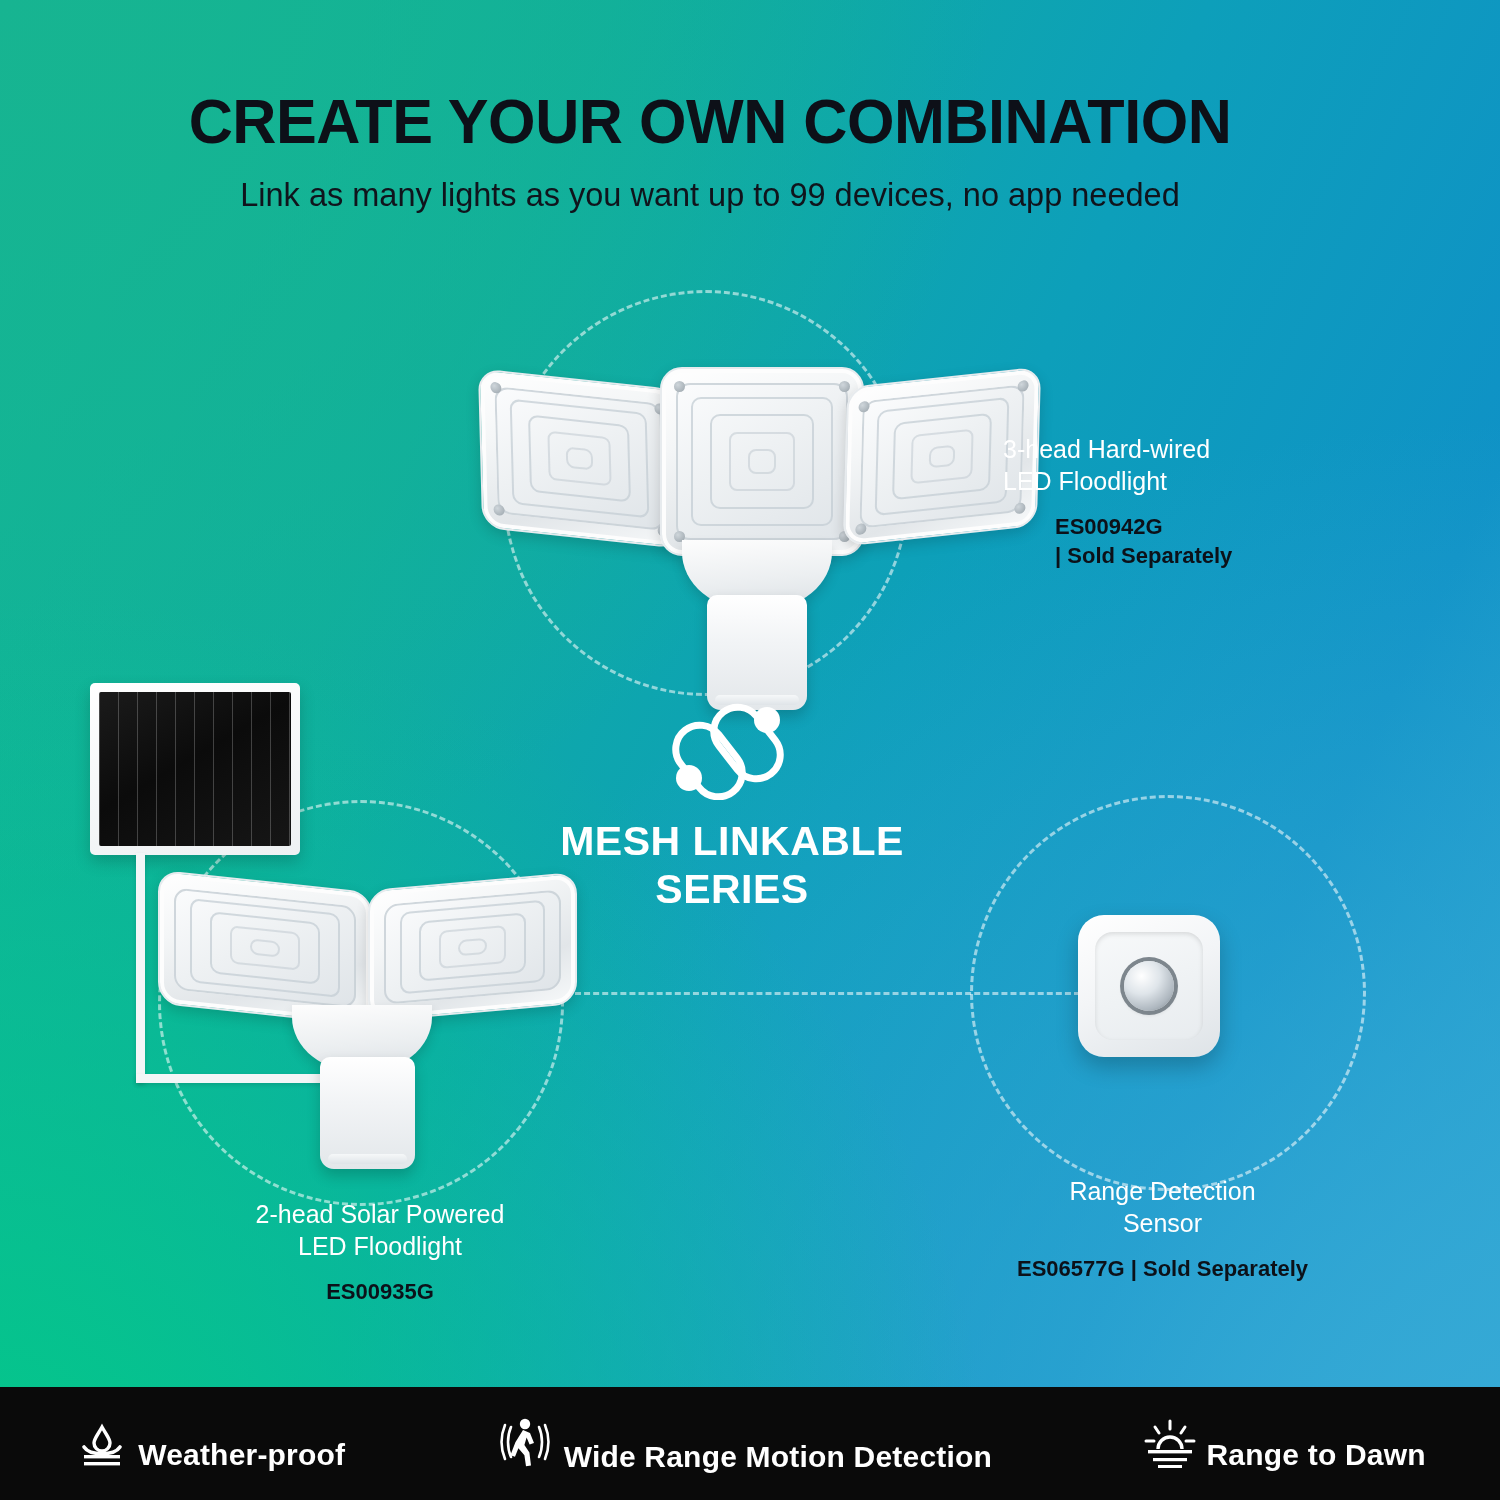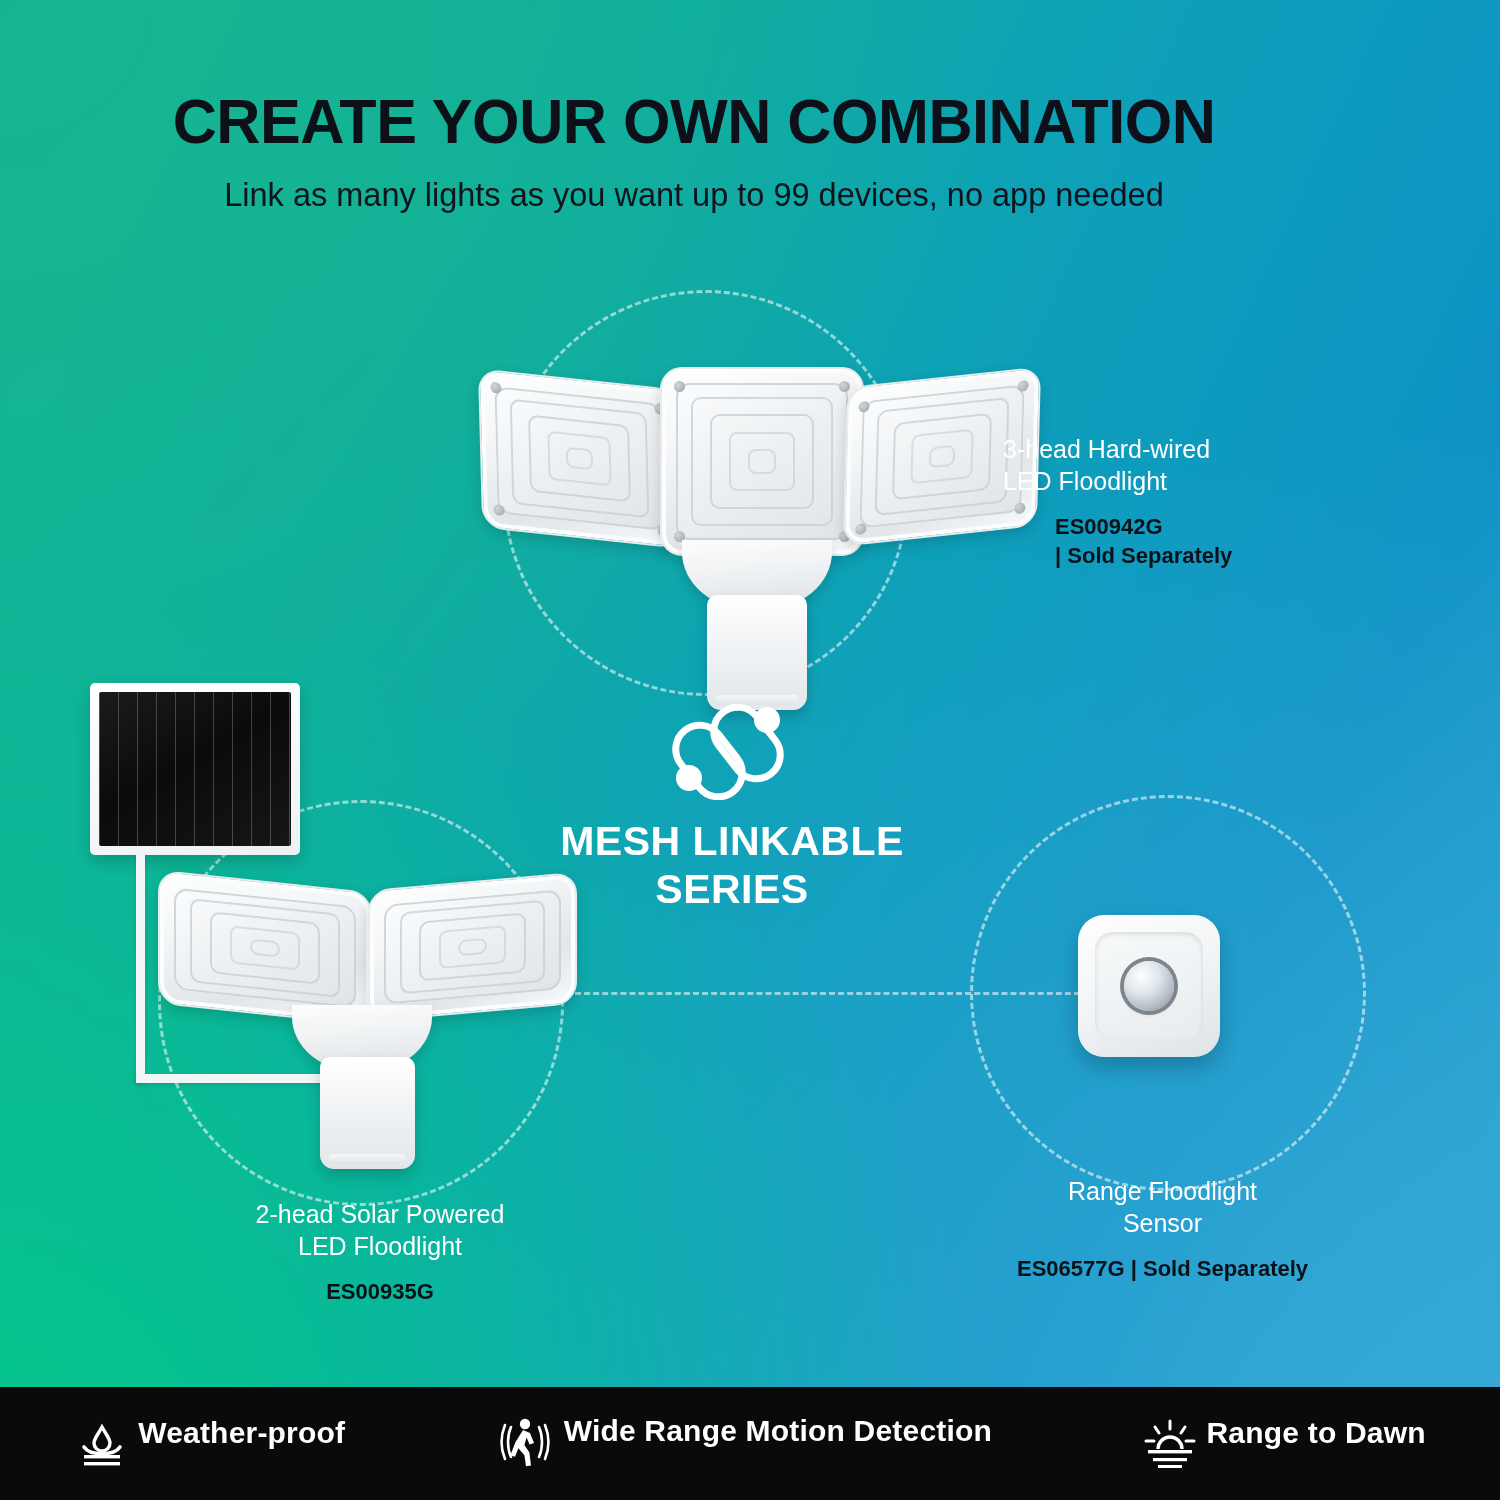--- a/index.html
+++ b/index.html
@@ -12,21 +12,21 @@
   .canvas{
     position:relative;width:1500px;height:1500px;overflow:hidden;
     background:
       radial-gradient(120% 110% at 0% 100%, #04c78a 0%, rgba(4,199,138,0) 55%),
       radial-gradient(120% 110% at 0% 0%, #17b491 0%, rgba(23,180,145,0) 55%),
       radial-gradient(130% 120% at 100% 100%, #37aad6 0%, rgba(55,170,214,0) 60%),
       linear-gradient(115deg, #11b895 0%, #0fae9f 28%, #0d9fba 55%, #0f92c6 78%, #2aa3d2 100%);
   }
 
   
-  .header{position:absolute;left:0;top:88px;width:1388px;text-align:center;}
+  .header{position:absolute;left:16px;top:88px;width:1388px;text-align:center;}
   .title{
     font-size:63px;font-weight:bold;letter-spacing:-0.5px;
     color:#0d1018;line-height:1.05;margin:0;
     font-family:"Liberation Sans", sans-serif;
     transform:scaleX(0.97);
   }
   .subtitle{
     font-size:32.5px;color:#10141c;margin-top:24px;line-height:1.1;
     font-weight:400;
   }
@@ -150,21 +150,21 @@
     border-radius:50%;
     background:radial-gradient(circle at 35% 30%, #ffffff 0%, #dfe5ea 38%, #aeb7bf 72%, #6f7880 100%);
     box-shadow:0 0 0 4px #7d868d, 0 2px 5px rgba(0,0,0,.3);
   }
 
   
   .bottombar{
     position:absolute;left:0;bottom:0;width:1500px;height:113px;background:#0a0a0a;
     display:flex;align-items:center;justify-content:space-around;
   }
-  .feature{display:flex;align-items:flex-start;gap:8px;color:#fff;}
+  .feature{display:flex;align-items:flex-end;gap:8px;color:#fff;}
   .feature .flabel{font-size:30px;font-weight:bold;letter-spacing:.2px;white-space:nowrap;}
   .feature svg{display:block;flex:0 0 auto;}
 </style>
 </head>
 <body>
 
 <div class="canvas">
 
   <div class="header">
     <div class="title">CREATE YOUR OWN COMBINATION</div>
@@ -260,21 +260,21 @@
     <div class="cap-sku" style="margin-top:0;">| Sold Separately</div>
   </div>
 
   <div class="caption" id="cap-2head">
     <div class="cap-name">2-head Solar Powered</div>
     <div class="cap-name">LED Floodlight</div>
     <div class="cap-sku">ES00935G</div>
   </div>
 
   <div class="caption" id="cap-sensor">
-    <div class="cap-name">Range Floodlight</div>
+    <div class="cap-name">Range Detection</div>
     <div class="cap-name">Sensor</div>
     <div class="cap-sku">ES06577G | Sold Separately</div>
   </div>
 
   <div class="bottombar">
 
     <div class="feature">
       <svg width="56" height="56" viewBox="0 0 56 56">
         <path d="M28 11 C23 20 20 23 20 27 a8 8 0 0 0 16 0 c0-4-3-7-8-16z" fill="none" stroke="#fff" stroke-width="3.4"></path>
         <path d="M10 31 C16 40 40 40 46 31" fill="none" stroke="#fff" stroke-width="3.6" stroke-linecap="round"></path>

